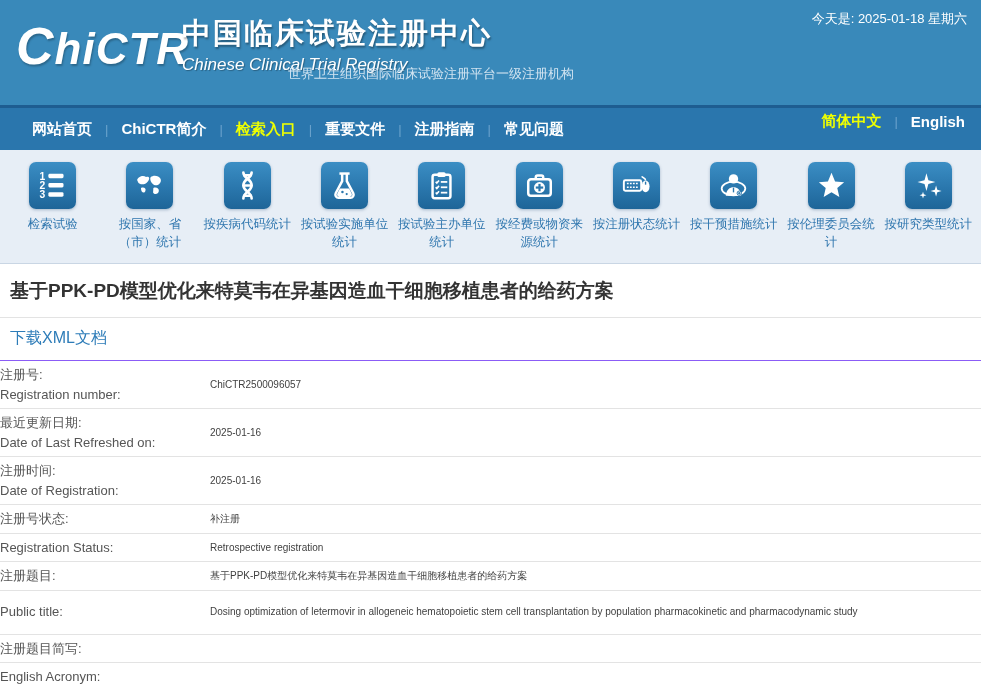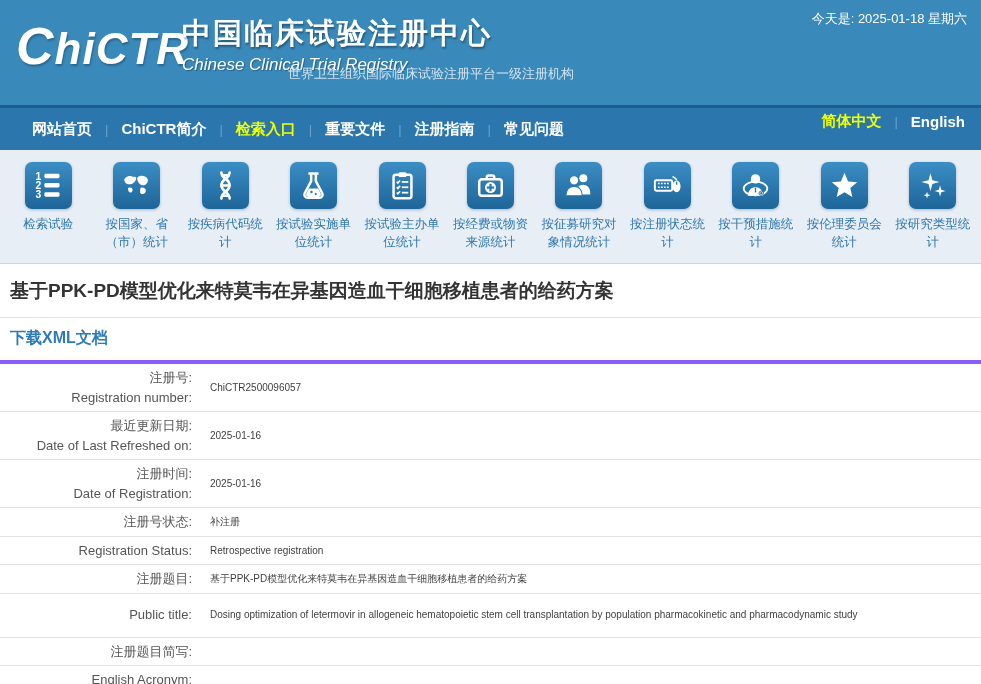--- a/index.html
+++ b/index.html
@@ -35,27 +35,27 @@
   .tile { width:47px; height:47px; margin:0 auto; border-radius:7px;
     background:linear-gradient(180deg,#3b8ec4 0%,#2a77ad 55%,#1e6598 100%);
     box-shadow:0 1px 3px rgba(40,80,120,0.35); display:flex; align-items:center; justify-content:center; }
   .tile svg { width:33px; height:33px; display:block; }
   .icon-label { margin-top:6px; font-size:12.5px; color:#2f76ae; line-height:1.45; padding:0 2px; }
 
   
   .content { background:#fff; }
   .page-title { font-size:19px; font-weight:bold; color:#333; padding:14px 10px 13px 10px;
     border-bottom:1px solid #e3e3e3; }
-  .download-row { padding:10px 10px 11px 10px; border-bottom:4px solid #8b5cf6;font-weight:bold; }
+  .download-row { padding:10px 10px 11px 10px; border-bottom:1px solid #8b5cf6; }
   .download-link { font-size:16px; color:#2d7cb8; cursor:pointer; }
 
   .row { display:flex; align-items:center; border-bottom:1px solid #e3e3e3; min-height:27px; }
   .row.tall { min-height:44px; }
-  .row-label { width:200px; flex:0 0 200px; text-align:right; color:#555;
-    font-size:13px; line-height:1.5; padding:4px 8px 4px 12px; }
+  .row-label { width:200px; flex:0 0 200px; color:#555;
+    font-size:13px; line-height:1.5; padding:4px 8px 4px 0; }
   .row-value { flex:1; color:#3f3f3f; font-size:10px; line-height:1.55; padding:4px 12px 4px 10px; }
 </style>
 </head>
 <body>
 
 <div class="header">
   <div class="date-line">今天是: 2025-01-18 星期六</div>
   <div class="logo">ChiCTR</div>
   <div class="title-block">
     <div class="title-zh">中国临床试验注册中心</div>
@@ -159,31 +159,20 @@
           <rect x="3.8" y="7.5" width="16.4" height="12" rx="2" fill="none" stroke="#fff" stroke-width="1.8"></rect>
           <path d="M9.3,7.3 V6 a1.3,1.3 0 0 1 1.3,-1.3 h2.8 A1.3,1.3 0 0 1 14.7,6 v1.3" fill="none" stroke="#fff" stroke-width="1.8"></path>
           <circle cx="12" cy="13.5" r="4" fill="#fff"></circle>
           <rect x="11.2" y="10.8" width="1.6" height="5.4" fill="#2a77ad"></rect>
           <rect x="9.3" y="12.7" width="5.4" height="1.6" fill="#2a77ad"></rect>
         </svg>
     </div>
     <div class="icon-label">按经费或物资来源统计</div>
   </div>
 
-  <div class="icon-item">
-    <div class="tile">
-      <svg viewBox="0 0 24 24">
-          <circle cx="15.5" cy="6.8" r="2.9" fill="#fff"></circle>
-          <path d="M11.8,13.2 C13,10.8 18.5,10.8 20,14.5 C20.6,16.2 20.6,18.5 20.6,18.5 H14.5" fill="#fff"></path>
-          <circle cx="8.8" cy="8.2" r="3.4" fill="#fff" stroke="#2a77ad" stroke-width="0.8"></circle>
-          <path d="M2.8,19.5 C3,14.5 6,12.6 8.8,12.6 C11.6,12.6 14.6,14.5 14.8,19.5 Z" fill="#fff" stroke="#2a77ad" stroke-width="0.8"></path>
-        </svg>
-    </div>
-    <div class="icon-label">按征募研究对象情况统计</div>
-  </div>
 
   <div class="icon-item">
     <div class="tile">
       <svg viewBox="0 0 24 24">
           <rect x="2.8" y="8.2" width="12.6" height="7.6" rx="1" fill="none" stroke="#fff" stroke-width="1.4"></rect>
           <line x1="5" y1="10.6" x2="13.2" y2="10.6" stroke="#fff" stroke-width="1.1" stroke-dasharray="1.3 0.9"></line>
           <line x1="5" y1="13.2" x2="13.2" y2="13.2" stroke="#fff" stroke-width="1.1" stroke-dasharray="1.3 0.9"></line>
           <ellipse cx="18.6" cy="12.6" rx="2.9" ry="4.3" fill="#fff"></ellipse>
           <line x1="18.6" y1="9.2" x2="18.6" y2="11.4" stroke="#2a77ad" stroke-width="1"></line>
           <path d="M18.6,8.3 C18.6,6.2 16.5,6.6 15.8,5.4" fill="none" stroke="#fff" stroke-width="1.2"></path>

